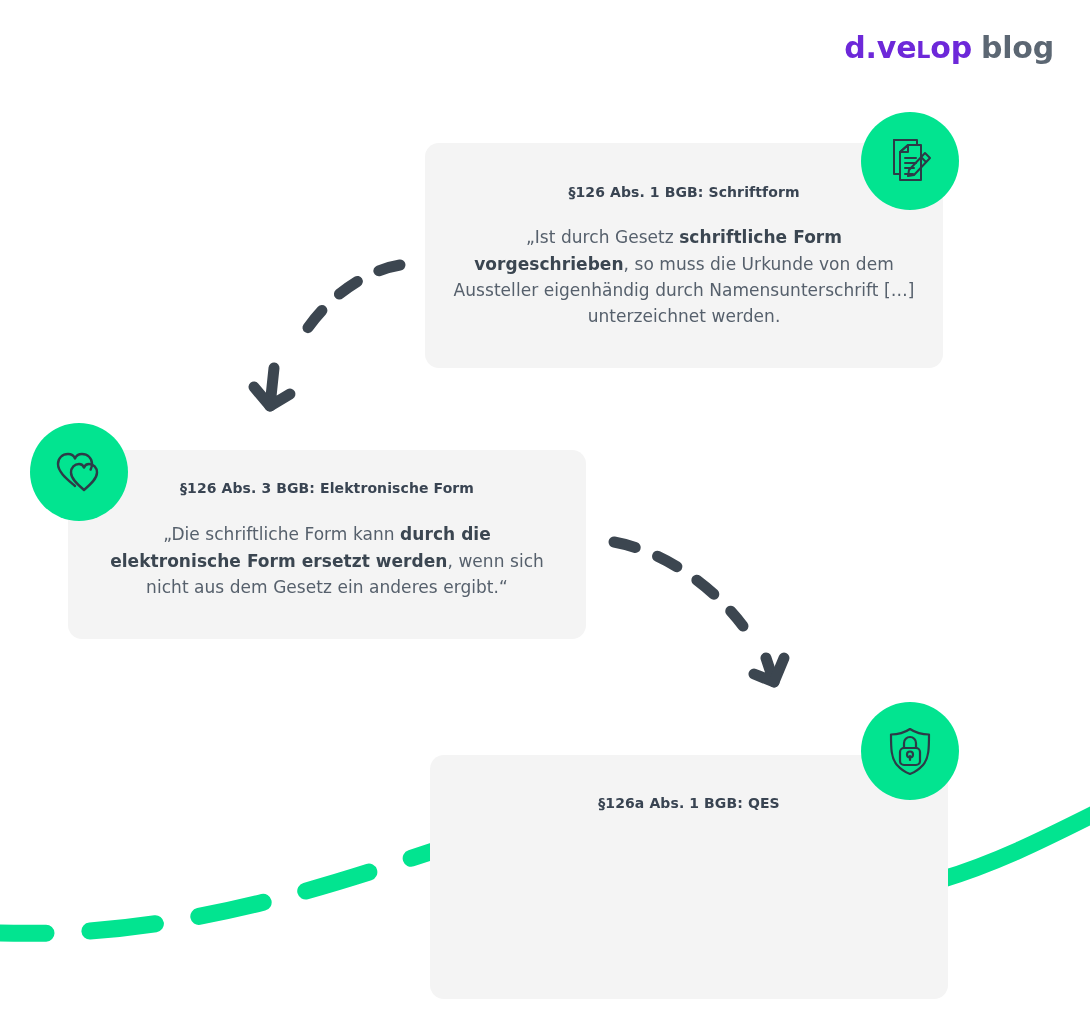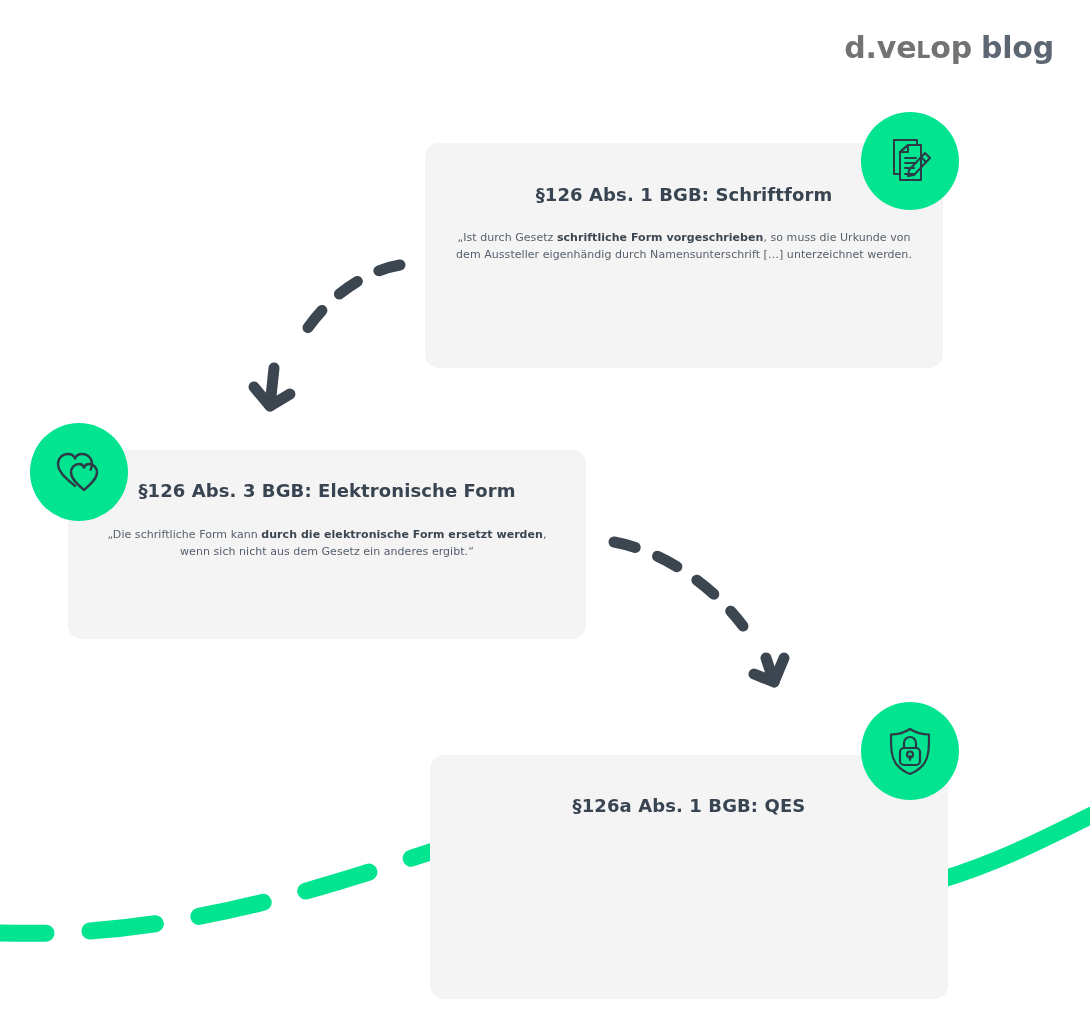--- a/index.html
+++ b/index.html
@@ -23,21 +23,21 @@
     position: absolute;
     top: 33px;
     right: 36px;
     font-size: 30px;
     letter-spacing: -0.2px;
     white-space: nowrap;
     line-height: 1;
   }
   .logo .logo-mark {
     font-weight: 700;
-    color: #737373;
+    color: #6d28d9;
   }
   .logo .logo-mark .smallcap {
     font-size: 0.74em;
     text-transform: uppercase;
   }
   .logo .logo-word {
     font-weight: 700;
     color: #5c6773;
     margin-left: 9px;
   }
@@ -78,33 +78,33 @@
   }
   #card-qes {
     left: 430px;
     top: 755px;
     width: 518px;
     height: 244px;
   }
 
   .card-title {
     text-align: center;
-    font-size: 18px;
+    font-size: 14px;
     font-weight: 700;
     color: #394452;
     letter-spacing: 0.1px;
     line-height: 1.3;
   }
   #card-schriftform .card-title { margin-top: 40px; }
   #card-elektronische-form .card-title { margin-top: 29px; }
   #card-qes .card-title { margin-top: 39px; }
 
   .card-quote {
     text-align: center;
-    font-size: 11px;
+    font-size: 17px;
     font-weight: 400;
     color: #56606c;
     line-height: 1.55;
     letter-spacing: 0.05px;
   }
   #card-schriftform .card-quote { margin-top: 23px; }
   #card-elektronische-form .card-quote { margin-top: 24px; }
   #card-qes .card-quote { margin-top: 25px; }
 
   .card-quote b { font-weight: 700; color: #3b4651; }

